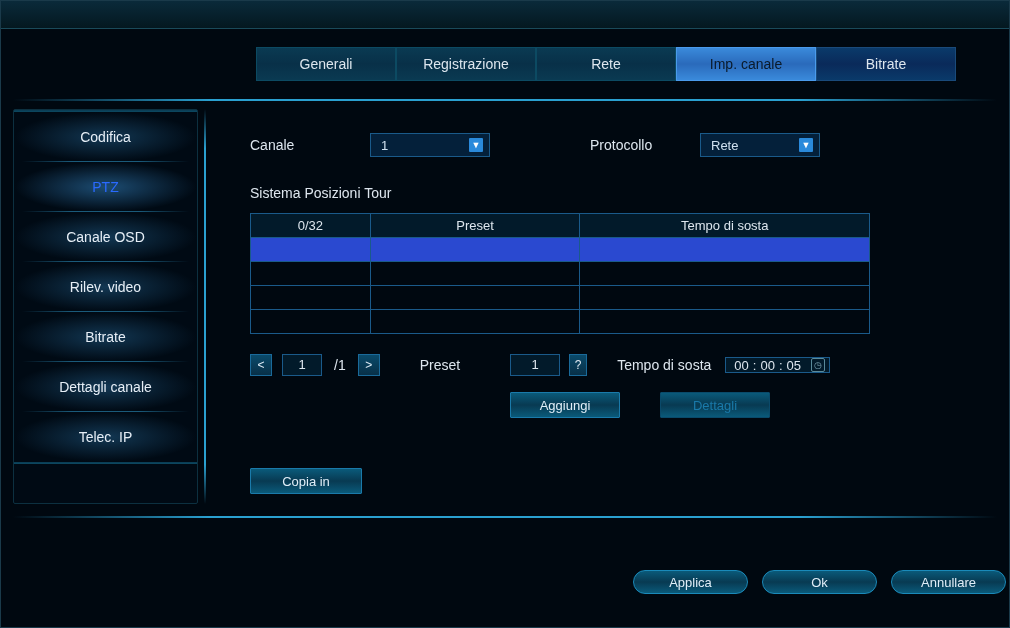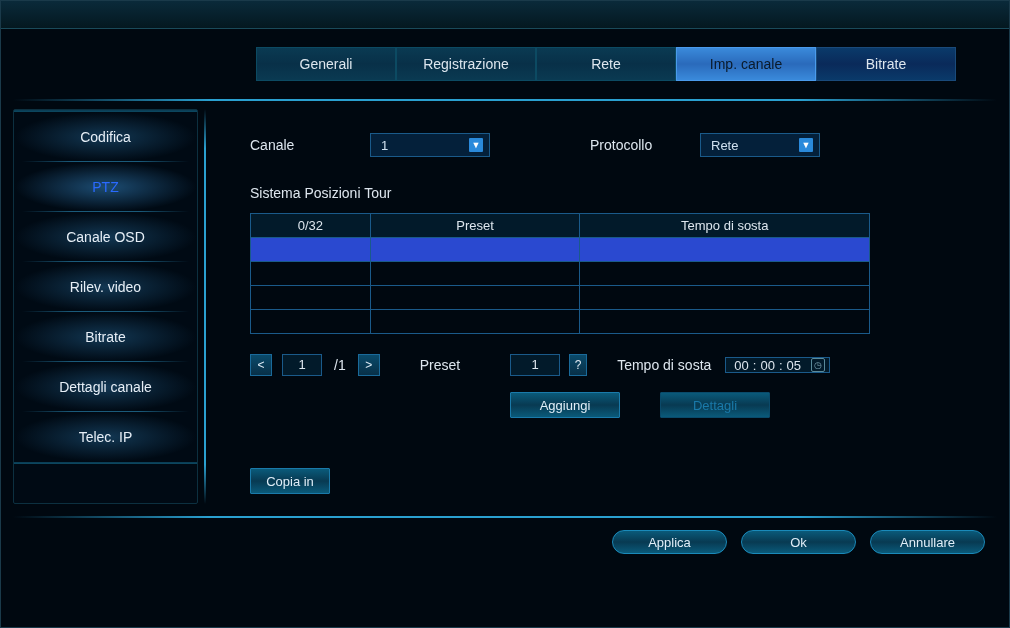--- a/index.html
+++ b/index.html
@@ -215,35 +215,36 @@
     display:flex;align-items:center;justify-content:center;
     cursor:pointer;font-size:13px;
     border-radius:1px;
   }
   .btn.warn {
     background: linear-gradient(#0a5a7a, #083a52, #0a5a7a);
     color:#1a7aaa;
     border-color:#0a4a6a;
   }
   .copyin {
-    width: 80px;height:26px;margin-top: 50px;
+    width: 112px;height:26px;margin-top: 50px;
     background: linear-gradient(#0a5a7a, #083a52, #0a5a7a);
     border: 1px solid #1a7aaa;
     color:#e0eef8;
     display:flex;align-items:center;justify-content:center;
     cursor:pointer;font-size:13px;border-radius:1px;
   }
   .bottom-hr {
     height: 2px;
     background: linear-gradient(to right, rgba(0,0,0,0), #2aa0d0 20%, #2aa0d0 80%, rgba(0,0,0,0));
     margin: 12px 12px 0 12px;
   }
   .footer {
     display:flex;justify-content:flex-end;gap:14px;
-    padding: 12px 24px;
+    padding: 12px 3px;
+    margin-top: 40px;
   }
   .fbtn {
     width: 115px; height: 24px;
     border-radius: 12px;
     background: linear-gradient(#0a5a7a, #083a52, #0a5a7a);
     border: 1px solid #1a8aba;
     color:#e0eef8;
     display:flex;align-items:center;justify-content:center;
     cursor:pointer;font-size:13px;
   }

